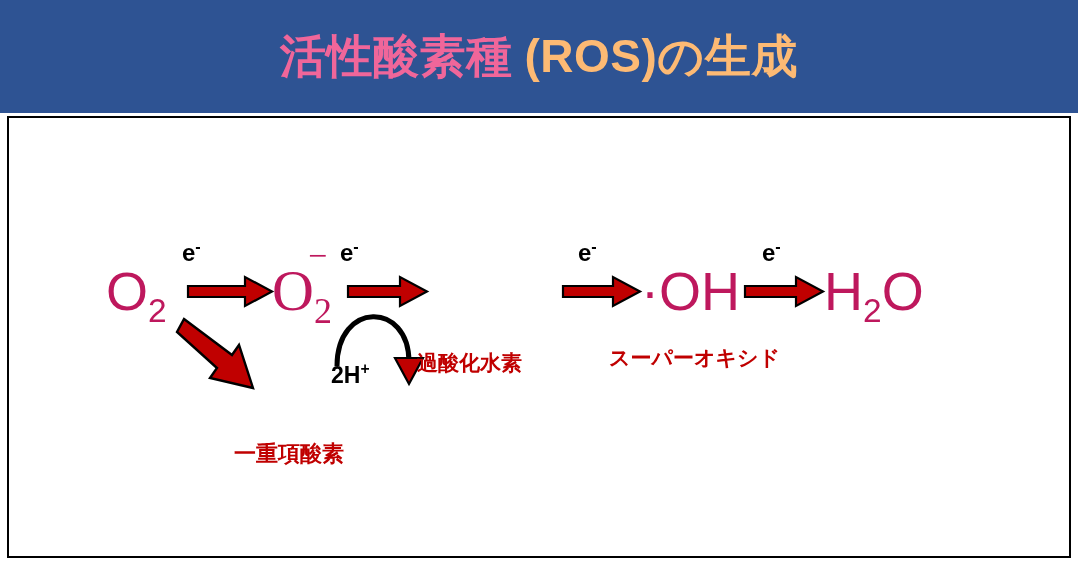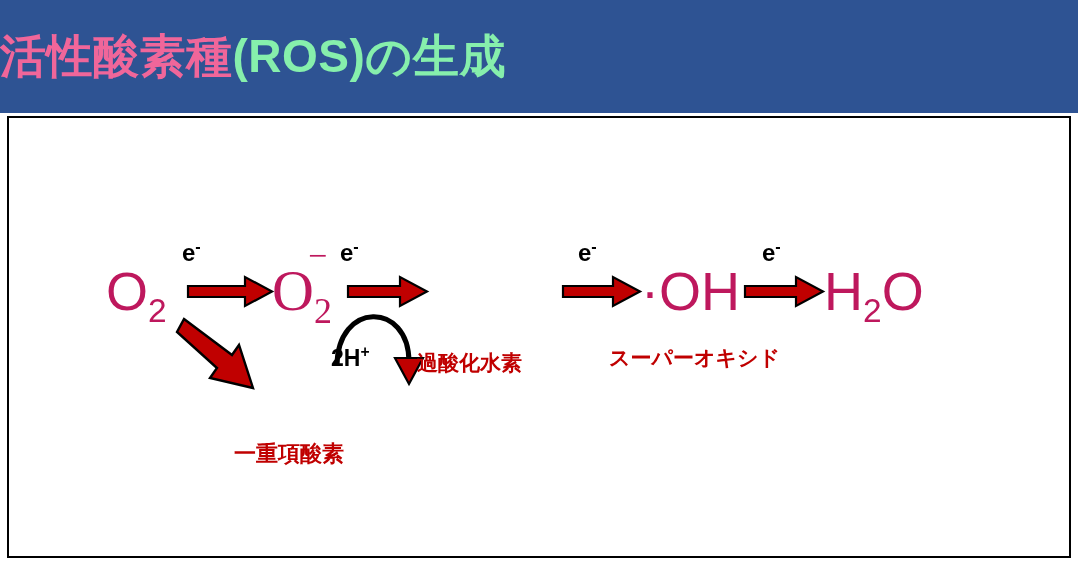--- a/index.html
+++ b/index.html
@@ -29,27 +29,29 @@
     background: #2E5393;
   }
   #title-text {
     position: absolute;
     left: 0;
     top: 0;
     width: 1078px;
     height: 113px;
     display: flex;
     align-items: center;
+    justify-content: center;
     font-size: 46px;
     font-weight: bold;
     letter-spacing: 0.5px;
     white-space: nowrap;
+    gap: 12px;
   }
   .title-part-pink { color: #F0669A; }
-  .title-part-white { color: #86efac; }
+  .title-part-white { color: #fdba74; }
 
   
   #body-frame {
     position: absolute;
     left: 7px;
     top: 116px;
     width: 1064px;
     height: 442px;
     border: 2px solid #000000;
     background: #ffffff;
@@ -177,21 +179,21 @@
     <div class="elabel" style="left:340px; top:125px;">
       <span>e</span><span class="sup">-</span>
     </div>
     <div class="elabel" style="left:578px; top:125px;">
       <span>e</span><span class="sup">-</span>
     </div>
     <div class="elabel" style="left:762px; top:125px;">
       <span>e</span><span class="sup">-</span>
     </div>
 
-    <div class="elabel" style="left:331px; top:231px; font-size:23px;">
+    <div class="elabel" style="left:331px; top:248px; font-size:23px;">
       <span>2H</span><span class="sup">+</span>
     </div>
 
     <div class="species" style="left:106px; top:148px; font-size:54px;">
       <span>O</span><span class="sub">2</span>
     </div>
 
     <div class="species serif-species" style="left:272px; top:146px; font-size:58px;">
       <span style="position:relative;">
         <span>O</span><span class="sub">2</span>

